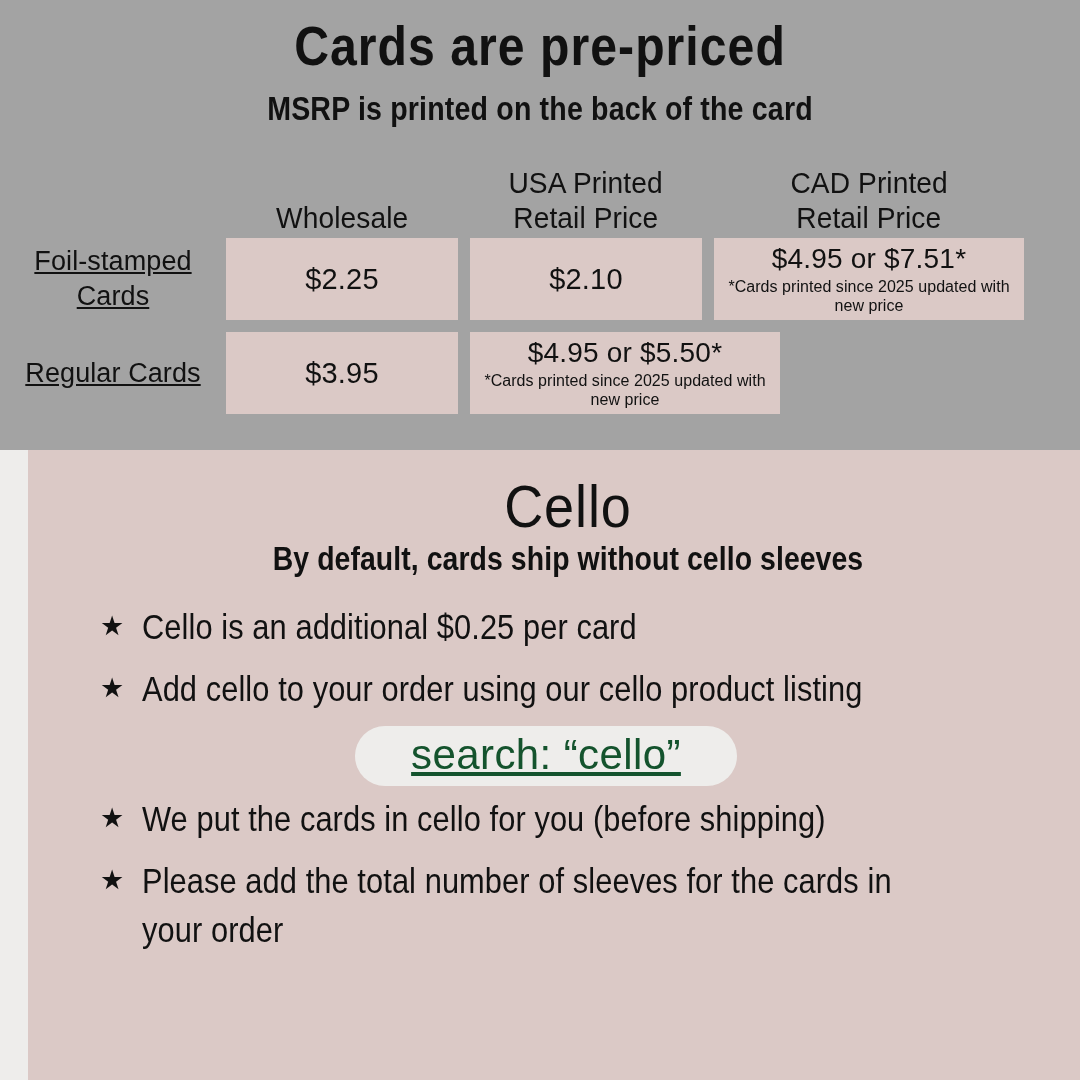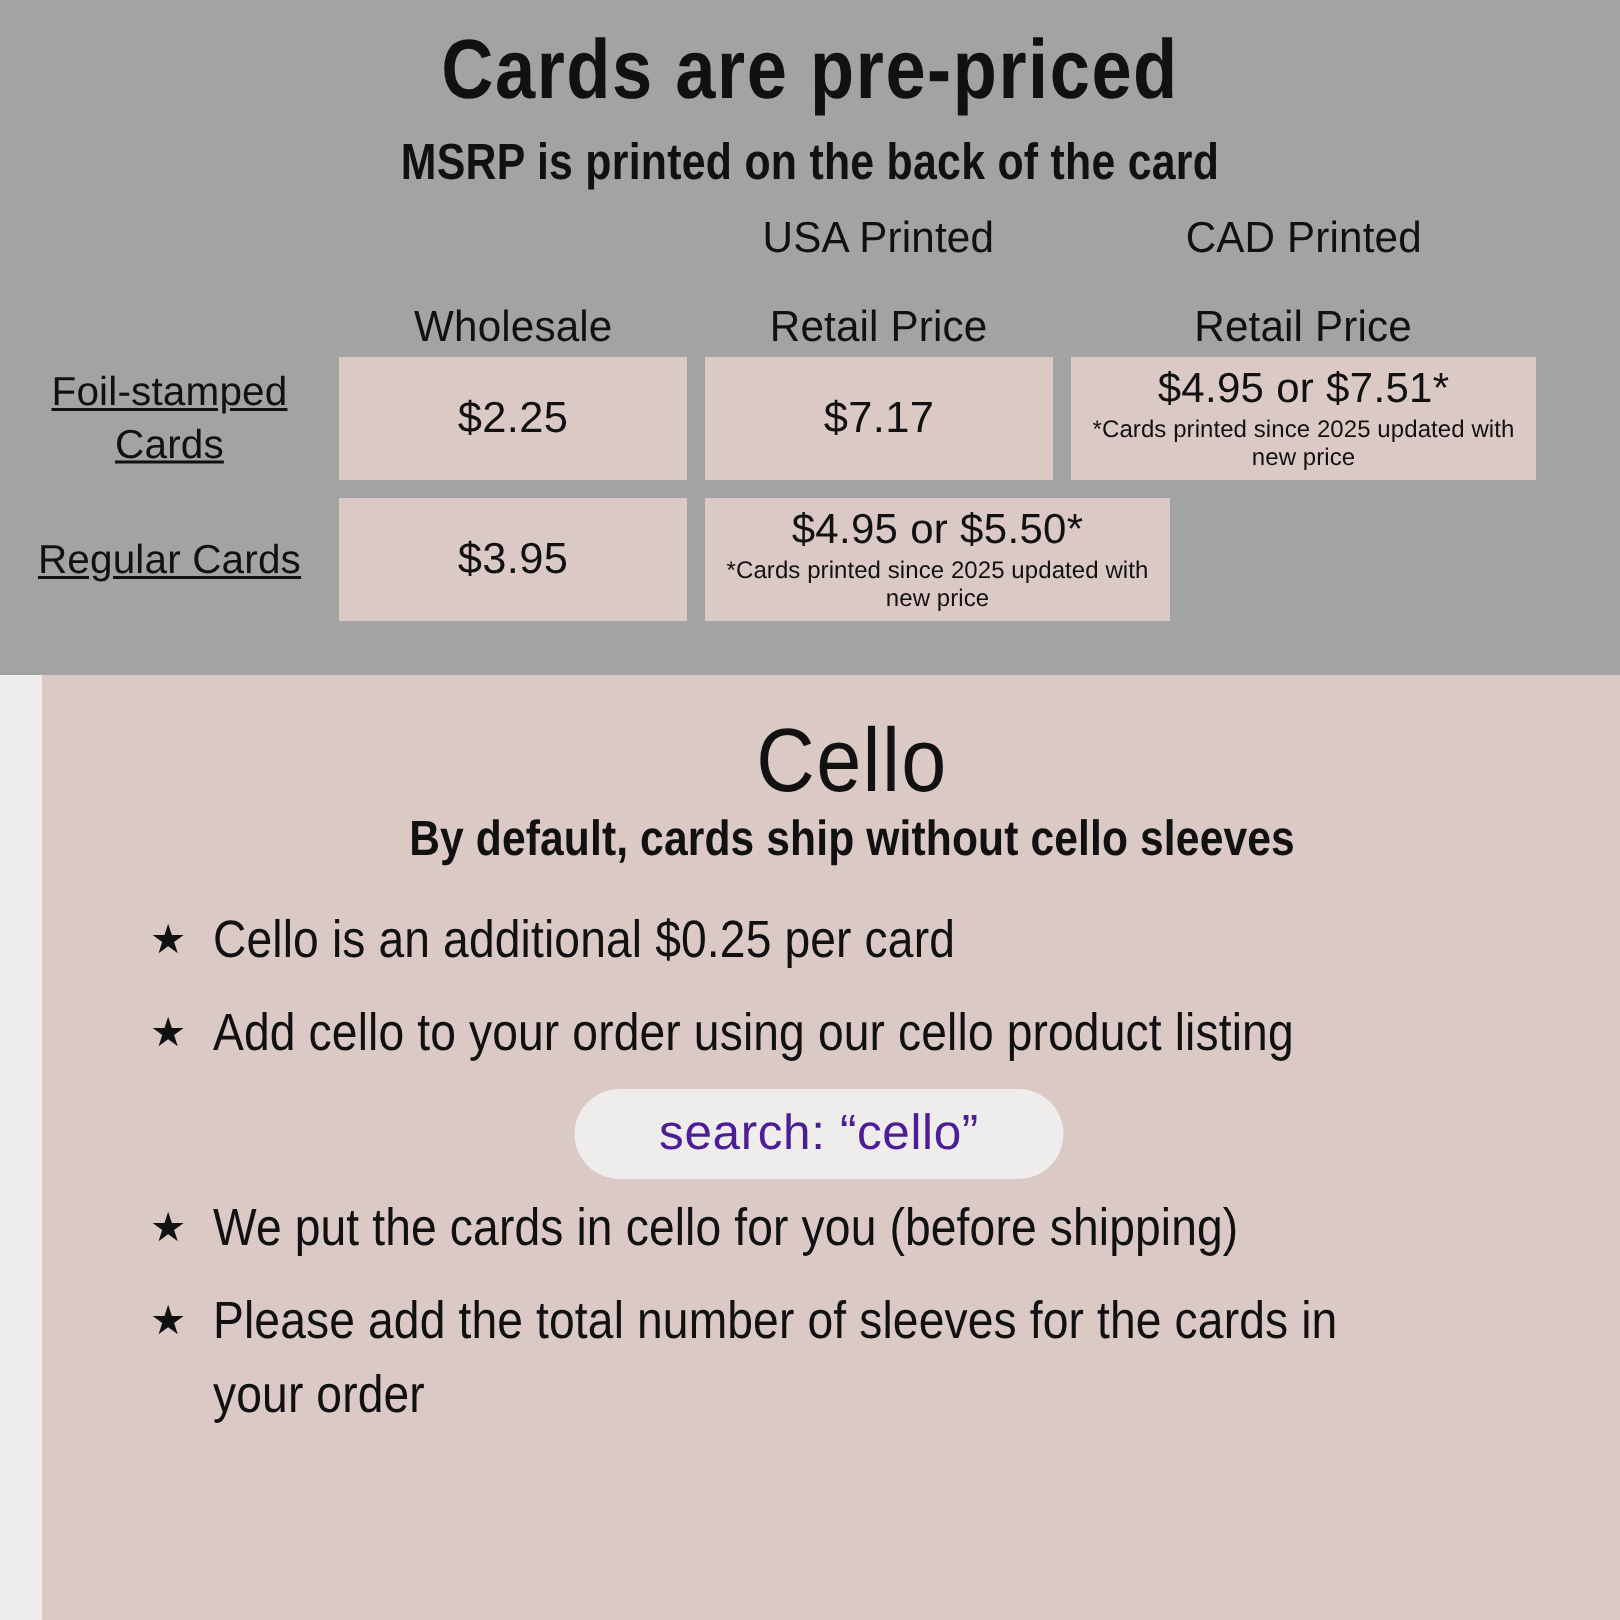--- a/index.html
+++ b/index.html
@@ -102,21 +102,20 @@
 
   .col-cell.wide {
     flex: 0 0 310px;
     margin-right: 0;
   }
 
   .grid-row.head .col-cell,
   .grid-row.head .col-cell.wide {
     background: transparent;
     padding-bottom: 2px;
-    gap: 24px;
   }
 
   .chead {
     font-size: 29px;
     font-weight: 400;
     line-height: 35px;
     letter-spacing: 0.1px;
     transform: scaleX(0.97);
   }
 
@@ -232,25 +231,26 @@
     display: flex;
     justify-content: center;
     margin: 2px 0 8px 0;
     padding-right: 58px;
   }
 
   .pill {
     background: #eeedeb;
     border-radius: 30px;
     padding: 9px 56px 11px 56px;
-    font-size: 33px;
+    font-size: 42px;
     line-height: 40px;
     letter-spacing: 0.4px;
-    color: #4c1d95;
-    white-space: nowrap;
+    color: #14532d;
+    white-space: nowrap;
+    text-decoration: underline;
   }
 </style>
 </head>
 <body>
 
 <div class="page">
 
   <div class="top-section">
 
     <div class="title">Cards are pre-priced</div>
@@ -277,21 +277,21 @@
         <div class="col-label">
           <div>
             <div class="rlabel">Foil-stamped</div>
             <div class="rlabel">Cards</div>
           </div>
         </div>
         <div class="col-cell">
           <div class="price">$2.25</div>
         </div>
         <div class="col-cell">
-          <div class="price">$7.17</div>
+          <div class="price">$2.10</div>
         </div>
         <div class="col-cell wide">
           <div class="price-main">$4.95 or $7.51*</div>
           <div class="price-note">*Cards printed since 2025 updated with new price</div>
         </div>
       </div>
 
       <div class="grid-row body">
         <div class="col-label">
           <div class="rlabel">Regular Cards</div>

